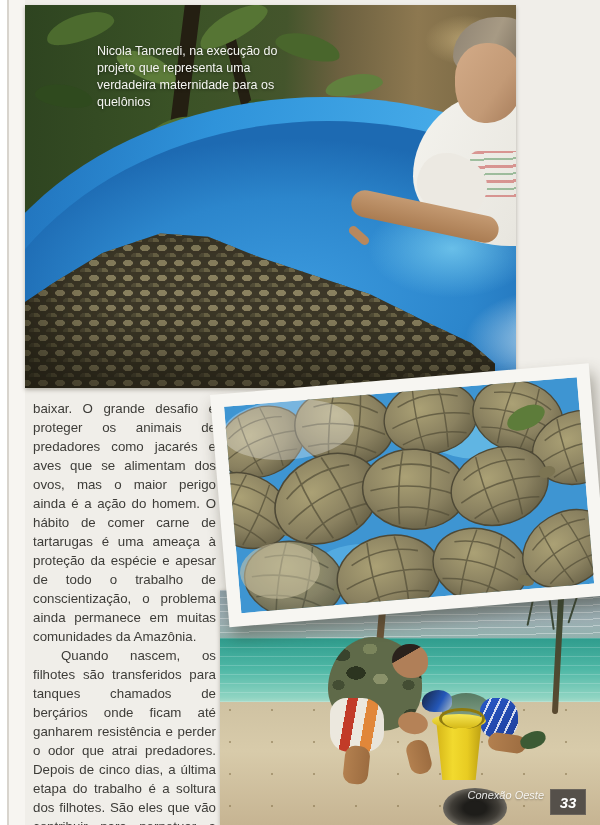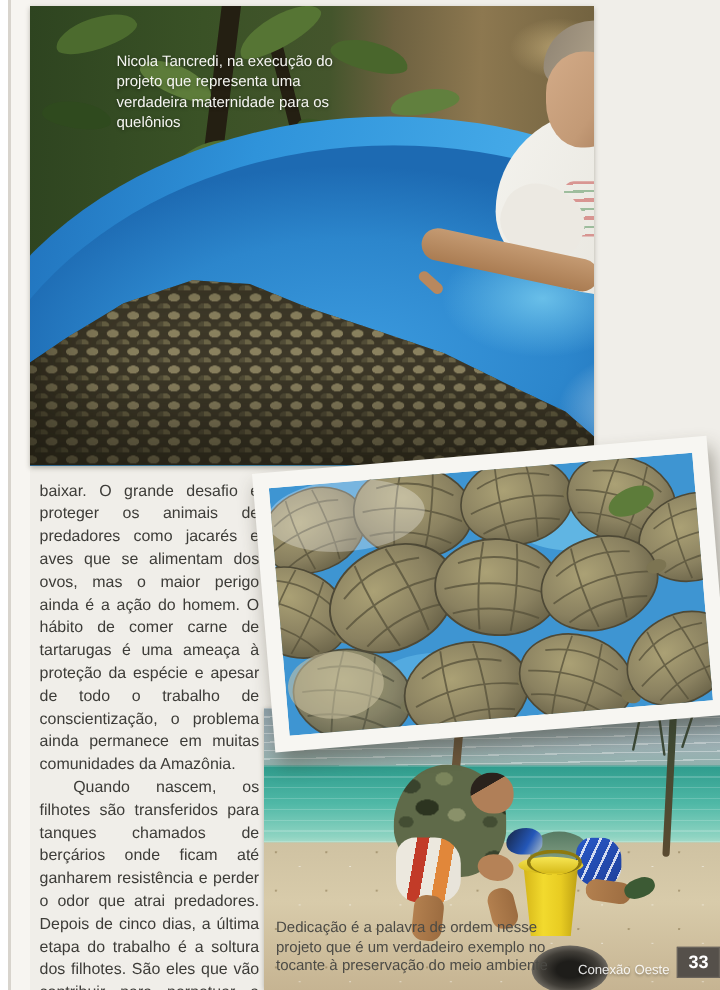--- a/index.html
+++ b/index.html
@@ -7,21 +7,21 @@
     position:relative;width:600px;height:825px;overflow:hidden;
     background:#f0eee9;
     font-family:"Liberation Sans", sans-serif;
   }
   
   .edge-strip{position:absolute;left:0;top:0;width:25px;height:825px;
     background:linear-gradient(90deg,#ffffff 0 7px,#d8d4cd 7px 9px,#f7f5f1 9px 100%);}
   
   .top-photo{position:absolute;left:25px;top:5px;width:470px;height:383px;overflow:hidden;
     background:linear-gradient(92deg,#2e4420 0%,#3a5226 30%,#44552c 52%,#6d6140 63%,#8d7850 78%,#6f603e 100%);
-    box-shadow:0 2px 4px rgba(90,84,70,.4);}
+    box-shadow:0 2px 4px rgba(90,84,70,.4);padding-left:21px;}
   .leaf{position:absolute;border-radius:50% 50% 50% 50%/60% 60% 40% 40%;}
   .trunk{position:absolute;background:#241f12;border-radius:4px;}
   .dapple{position:absolute;border-radius:50%;background:radial-gradient(closest-side,rgba(222,197,140,.55),rgba(222,197,140,0));}
   .pool-rim{position:absolute;left:-80px;top:92px;width:760px;height:600px;border-radius:50%;
     background:linear-gradient(105deg,#1a63ae,#2f93da 30%,#45aae8 55%,#2f8ed2 80%,#2472ba 100%);}
   .pool-water{position:absolute;left:-62px;top:116px;width:730px;height:580px;border-radius:50%;
     background:
       radial-gradient(120px 70px at 67% 22%,rgba(120,205,240,.8),rgba(120,205,240,0) 70%),
       radial-gradient(150px 90px at 30% 40%,rgba(122,184,155,.45),rgba(122,184,155,0) 70%),
       radial-gradient(100px 60px at 84% 34%,rgba(108,198,240,.6),rgba(108,198,240,0) 70%),
@@ -122,21 +122,21 @@
     clip-path:polygon(6% 0,94% 0,82% 100%,18% 100%);
     background:linear-gradient(90deg,#cfae14,#f2da2e 38%,#e8cc22 66%,#b3960f);}
   .bucket-rim{position:absolute;left:212px;top:124px;width:54px;height:14px;border-radius:50%;
     background:linear-gradient(180deg,#f7e654,#d6ba18);}
   .bucket-handle{position:absolute;left:219px;top:118px;width:40px;height:18px;border-radius:50%;
     border:3px solid #8e7a0e;border-bottom:none;background:transparent;}
   .basin{position:absolute;left:223px;top:198px;width:64px;height:40px;border-radius:50%;
     background:radial-gradient(closest-side,#1e1d1a 35%,#413e38 75%,#6c6860);}
   .bp-caption{position:absolute;left:10px;top:176px;width:245px;color:#4b4a45;
     font-size:12.5px;line-height:15.5px;}
-  .bp-footer{position:absolute;right:0;bottom:10px;display:flex;align-items:flex-end;gap:6px;}
+  .bp-footer{position:absolute;right:14px;bottom:10px;display:flex;align-items:flex-start;gap:6px;font-style:italic;}
   .mag-name{color:rgba(255,255,255,.88);font-size:11px;text-shadow:0 1px 2px rgba(0,0,0,.3);}
   .page-badge{min-width:30px;height:24px;background:#55504a;border:1px solid #6a645c;
     color:#fff;font-weight:bold;font-size:15px;display:flex;align-items:center;justify-content:center;
     padding:0 2px;}
 </style>
 </head>
 <body>
 
 <div id="page">
   <div class="edge-strip"></div>
@@ -202,21 +202,20 @@
     <div class="camo-hands"></div>
     <div class="camo-shorts"></div>
     <div class="leg" style="left:124px;top:156px;width:25px;height:38px;transform:rotate(6deg);"></div>
     <div class="leg" style="left:188px;top:150px;width:22px;height:34px;transform:rotate(-14deg);"></div>
 
     <div class="bucket"></div>
     <div class="bucket-rim"></div>
     <div class="bucket-handle"></div>
     <div class="basin"></div>
 
-    <div class="bp-caption">Dedicação é a palavra de ordem nesse projeto que é um verdadeiro exemplo no tocante à preservação do meio ambiente</div>
     <div class="bp-footer">
       <span class="mag-name">Conexão Oeste</span>
       <span class="page-badge">33</span>
     </div>
   </div>
 
   <div class="polaroid">
     <svg viewBox="0 0 354 207">
       <defs>
         <radialGradient id="shell" cx="40%" cy="35%" r="80%">

